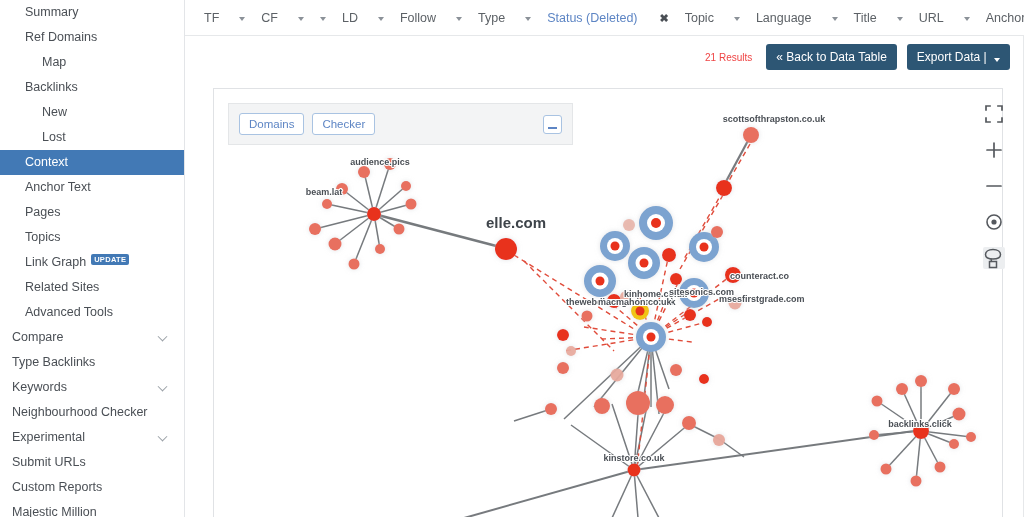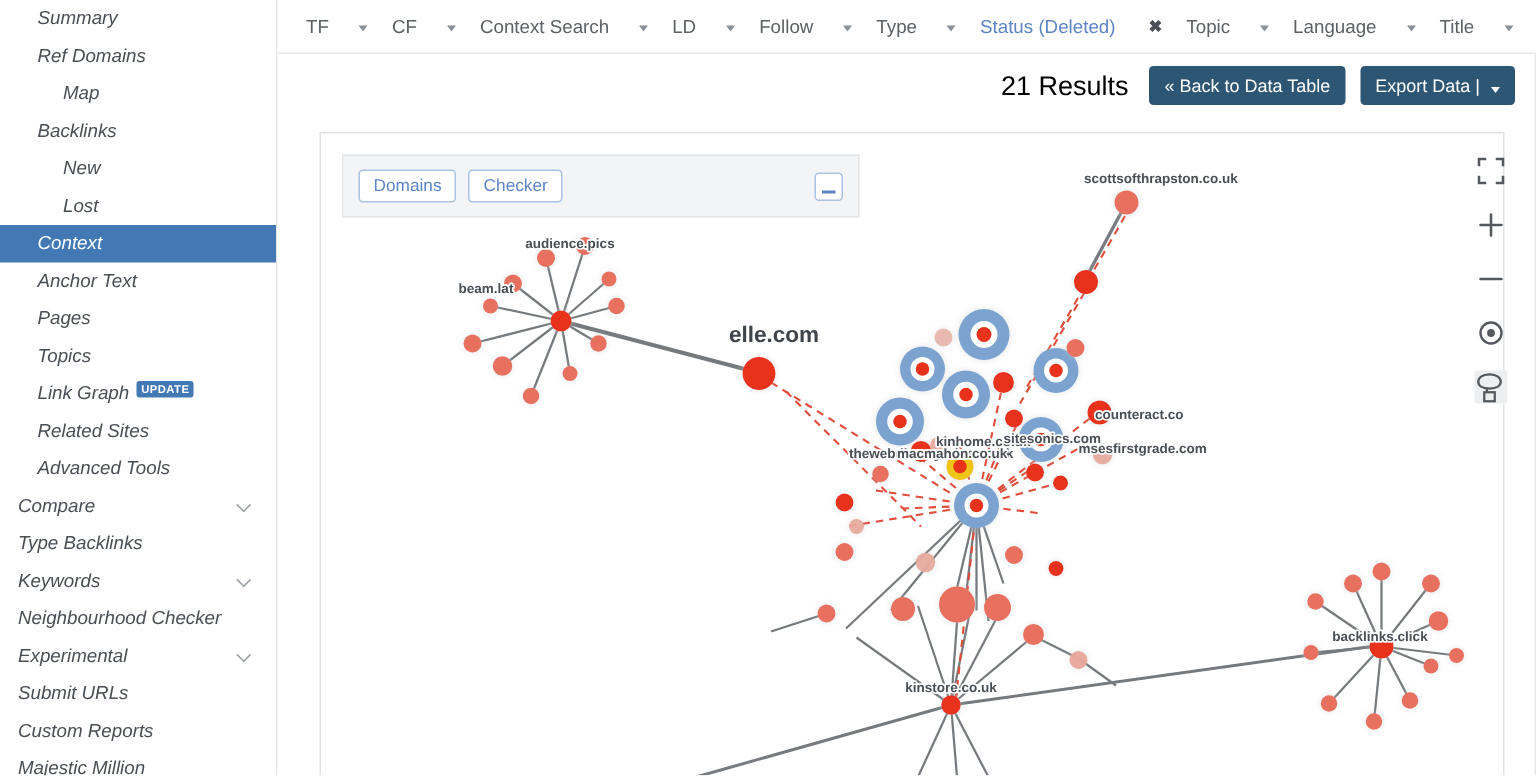--- a/index.html
+++ b/index.html
@@ -25,21 +25,21 @@
   .nav-item {
     height: 25px;
     line-height: 25px;
     font-size: 12.5px;
     color: #4a4f55;
     white-space: nowrap;
     display: flex;
     align-items: center;
     position: relative;
   }
-  .nav-item .lbl { display: inline-block; font-style: italic; }
+  .nav-item .lbl { display: inline-block; }
   .nav-item.lvl1 { padding-left: 12px; }
   .nav-item.lvl2 { padding-left: 25px; }
   .nav-item.lvl3 { padding-left: 42px; }
   .nav-item.active {
     background: #4279b5;
     color: #ffffff;
   }
   .nav-item.active .lbl { color: #ffffff; }
   .chev {
     position: absolute;
@@ -108,21 +108,21 @@
 
   
   #resultsrow {
     height: 42px;
     display: flex;
     align-items: center;
     justify-content: flex-end;
     padding-right: 14px;
     gap: 10px;
   }
-  #results-count { font-size: 18px; color: #000000; margin-right: 4px; }
+  #results-count { font-size: 10px; color: #ef4444; margin-right: 4px; }
   .btn-dark {
     background: #2d5674;
     color: #ffffff;
     border: none;
     border-radius: 3px;
     font-size: 12px;
     padding: 6px 10px;
     font-family: "Liberation Sans", sans-serif;
     white-space: nowrap;
   }
@@ -297,21 +297,20 @@
     <div id="filterbar">
         <div class="filt">
           <span>TF</span>
           <span class="caret"></span>
         </div>
         <div class="filt">
           <span>CF</span>
           <span class="caret"></span>
         </div>
         <div class="filt">
-          <span>Context Search</span>
           <span class="caret"></span>
         </div>
         <div class="filt">
           <span>LD</span>
           <span class="caret"></span>
         </div>
         <div class="filt">
           <span>Follow</span>
           <span class="caret"></span>
         </div>

